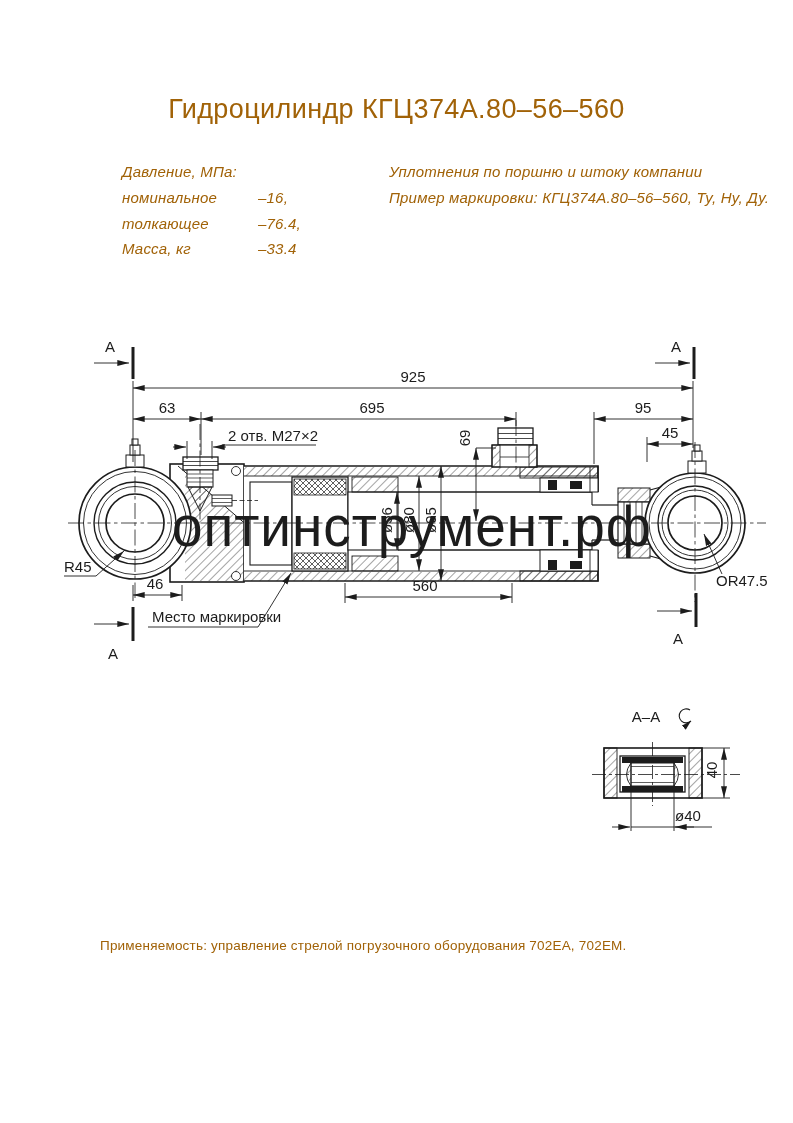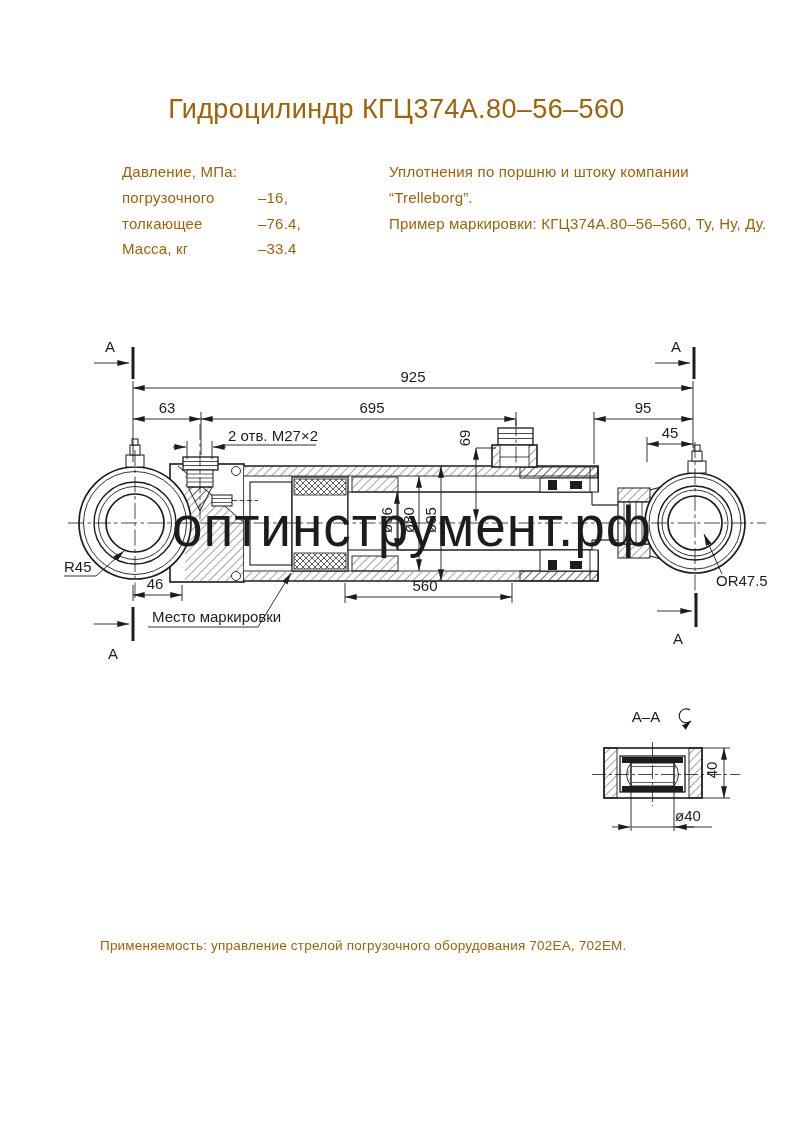--- a/index.html
+++ b/index.html
@@ -1,47 +1,46 @@
 <!DOCTYPE html>
 <html><head>
 <meta charset="utf-8">
 <style>
   html,body{margin:0;padding:0;background:#e8e8e8;}
   .page{position:relative;width:793px;height:1123px;background:#ffffff;margin:0 auto;
         font-family:"Liberation Sans",sans-serif;color:#a16207;overflow:hidden;}
   .title{position:absolute;top:94px;left:0;width:100%;text-align:center;
          font-size:27px;letter-spacing:.4px;white-space:nowrap;}
-  .specs{position:absolute;font-size:15px;letter-spacing:.2px;}
+  .specs{position:absolute;font-size:15px;letter-spacing:.2px;font-style:italic;}
   .specs .row{height:25.8px;position:relative;white-space:nowrap;}
   .specs .val{position:absolute;left:136px;top:0;text-align:right;}
   .specs-left{left:122px;top:163px;width:250px;}
   .specs-right{left:389px;top:163px;width:370px;}
   .footer{position:absolute;left:100px;top:938px;font-size:13.5px;
           letter-spacing:.2px;white-space:nowrap;}
   svg.drawing{position:absolute;left:0;top:0;}
   svg text{font-family:"Liberation Sans",sans-serif;font-size:15px;fill:#1c1c1c;}
   .wmark{font-size:58px;letter-spacing:1px;mix-blend-mode:darken;}
 </style>
 </head>
 <body>
 
 <div class="page">
 
   <div class="title">Гидроцилиндр КГЦ374А.80–56–560</div>
 
   <div class="specs specs-left">
     <div class="row"><span>Давление, МПа:</span></div>
-    <div class="row"><span>погрузочного</span><span class="val">–16,</span></div>
+    <div class="row"><span>номинальное</span><span class="val">–16,</span></div>
     <div class="row"><span>толкающее</span><span class="val">–76.4,</span></div>
     <div class="row"><span>Масса, кг</span><span class="val">–33.4</span></div>
   </div>
 
   <div class="specs specs-right">
     <div class="row"><span>Уплотнения по поршню и штоку компании</span></div>
-    <div class="row"><span>“Trelleborg”.</span></div>
     <div class="row"><span>Пример маркировки: КГЦ374А.80–56–560, Ту, Ну, Ду.</span></div>
   </div>
 
   <svg class="drawing" width="793" height="1123" viewBox="0 0 793 1123">
     <defs>
       <marker id="ar" viewBox="0 0 12 8" refX="12" refY="4" markerWidth="13" markerHeight="9" orient="auto-start-reverse">
         <path d="M0,0.9 L12,4 L0,7.1 Z" fill="#1c1c1c"></path>
       </marker>
       <marker id="ar2" viewBox="0 0 12 8" refX="12" refY="4" markerWidth="9" markerHeight="6" orient="auto">
         <path d="M0,0.5 L12,4 L0,7.5 Z" fill="#1c1c1c"></path>

